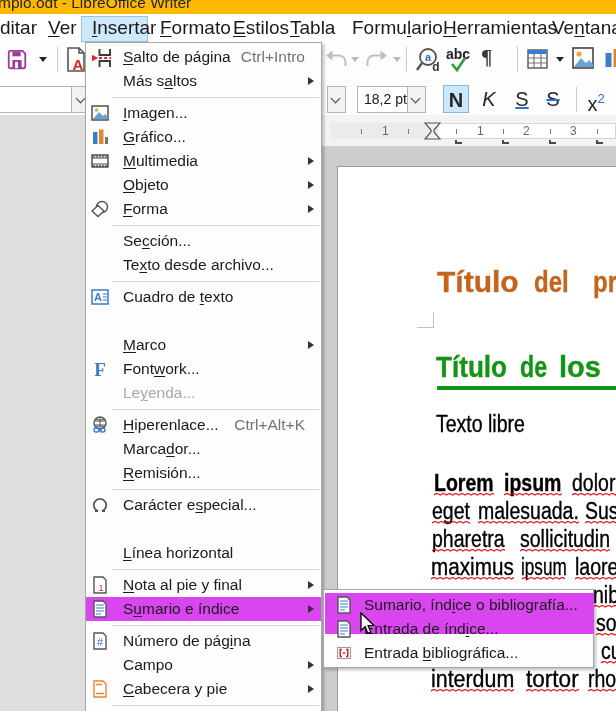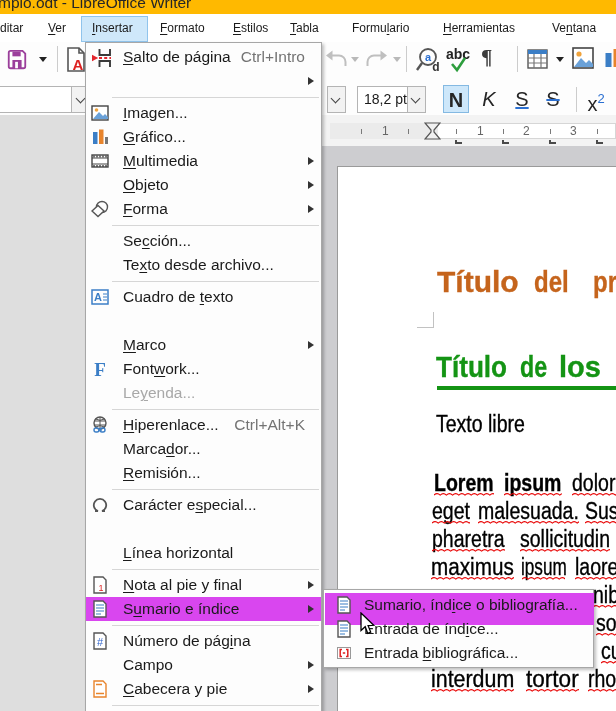--- a/index.html
+++ b/index.html
@@ -3,21 +3,21 @@
 <style>
 *{margin:0;padding:0;box-sizing:border-box}
 html,body{width:616px;height:711px;overflow:hidden}
 body{font-family:"Liberation Sans",sans-serif;position:relative;background:#fff}
 .abs{position:absolute}
 
 #titlebar{position:absolute;left:0;top:0;width:616px;height:14px;background:#ffb900;overflow:hidden}
 #titletext{position:absolute;left:-2px;top:-6.5px;font-size:15.5px;color:#262626;white-space:nowrap}
 
 #menubar{position:absolute;left:0;top:14px;width:616px;height:28px;background:#fff}
-.mb{position:absolute;top:0;height:28px;line-height:28px;font-size:12px;color:#1a1a1a;white-space:nowrap}
+.mb{position:absolute;top:0;height:28px;line-height:28px;font-size:19px;color:#1a1a1a;white-space:nowrap}
 #mbhl{position:absolute;left:81px;top:2px;width:67px;height:26px;background:#cfe8fa;border:1px solid #90c4ec}
 
 #tb1{position:absolute;left:0;top:42px;width:616px;height:42px;background:#fdfdfd}
 #tb2{position:absolute;left:0;top:84px;width:616px;height:31px;background:#fdfdfd}
 .vsep{position:absolute;width:1px;background:#cccccc}
 .combo{position:absolute;background:#fff;border:1px solid #b4b4b4;white-space:nowrap;overflow:hidden}
 .combobtn{position:absolute;background:#f2f2f2;border:1px solid #b4b4b4;border-left:none}
 .chev{position:absolute;width:7px;height:7px;border-right:1.6px solid #444;border-bottom:1.6px solid #444;transform:rotate(45deg)}
 .fmt{position:absolute;top:84px;height:30px;line-height:30px;font-size:20px;color:#262626;text-align:center}
 
@@ -38,21 +38,21 @@
 .pi{position:absolute;left:0;width:235px;height:24px}
 .pit{position:absolute;left:37px;top:0;height:24px;line-height:24px;font-size:15.5px;color:#1a1a1a;white-space:nowrap}
 .pisc{position:absolute;right:16px;top:0;height:24px;line-height:24px;font-size:15.5px;color:#737373}
 .psep{position:absolute;left:26px;right:2px;height:1px;background:#d6d6d6}
 .parr{position:absolute;right:7px;top:8px;width:0;height:0;border-left:6px solid #333;border-top:4px solid transparent;border-bottom:4px solid transparent}
 .hl{background:#d946ef}
 .gray{color:#a8a8a8}
 .picon{position:absolute;left:5px;top:3px;width:18px;height:18px}
 
 #submenu{position:absolute;left:323px;top:589px;width:271px;height:79px;background:#fdfdfd;border:1px solid #a7a7a7;box-shadow:2px 2px 3px rgba(0,0,0,0.25)}
-.si{position:absolute;left:1px;width:269px;height:32px}
+.si{position:absolute;left:1px;width:269px;height:41px}
 .sit{position:absolute;left:39px;top:0;height:24px;line-height:24px;font-size:15.5px;color:#1a1a1a;white-space:nowrap}
 u{text-underline-offset:2px;text-decoration-thickness:1px}
 </style></head>
 <body>
 
 <div id="docarea"></div>
 <div class="abs" style="left:0;top:115px;width:85px;height:596px;background:#dedede"></div>
 <div id="page"></div>
 
 <div class="doctext" style="left:437px;top:267px;font-size:30px;font-weight:bold;color:#c5641c;line-height:30px">Título</div>
@@ -252,20 +252,21 @@
       <svg class="picon" style="left:4px;width:22px;height:20px;top:3px" viewBox="0 0 22 20">
         <path d="M9.5 1 v6 h10.5 v-6" stroke="#3a3a3a" stroke-width="1.9" fill="none"></path>
         <path d="M9.5 19 v-6 h10.5 v6" stroke="#3a3a3a" stroke-width="1.9" fill="none"></path>
         <path d="M9 10 h12" stroke="#e3252d" stroke-width="1.9" stroke-dasharray="3 2.2" fill="none"></path>
         <path d="M2 6.8 L8.2 10 L2 13.2 z" fill="#e3252d"></path>
       </svg>
       <span class="pit"><u>S</u>alto de página</span>
       <span class="pisc">Ctrl+Intro</span>
     </div>
 <div class="pi" style="top:26px">
+      <span class="pit">Más s<u>a</u>ltos</span>
       <div class="parr"></div>
     </div>
 <div class="psep" style="top:54px"></div>
 <div class="pi" style="top:58px">
       <svg class="picon" viewBox="0 0 18 18">
         <rect x="1" y="2" width="16" height="14" fill="#fff" stroke="#444" stroke-width="1.4"></rect>
         <circle cx="5.5" cy="6" r="1.8" fill="#f0a33c"></circle>
         <path d="M2 15 L8 8 L12 12 L14 10 L17 13 V15 Z" fill="#6aa1d8"></path>
       </svg>
       <span class="pit"><u>I</u>magen...</span>

